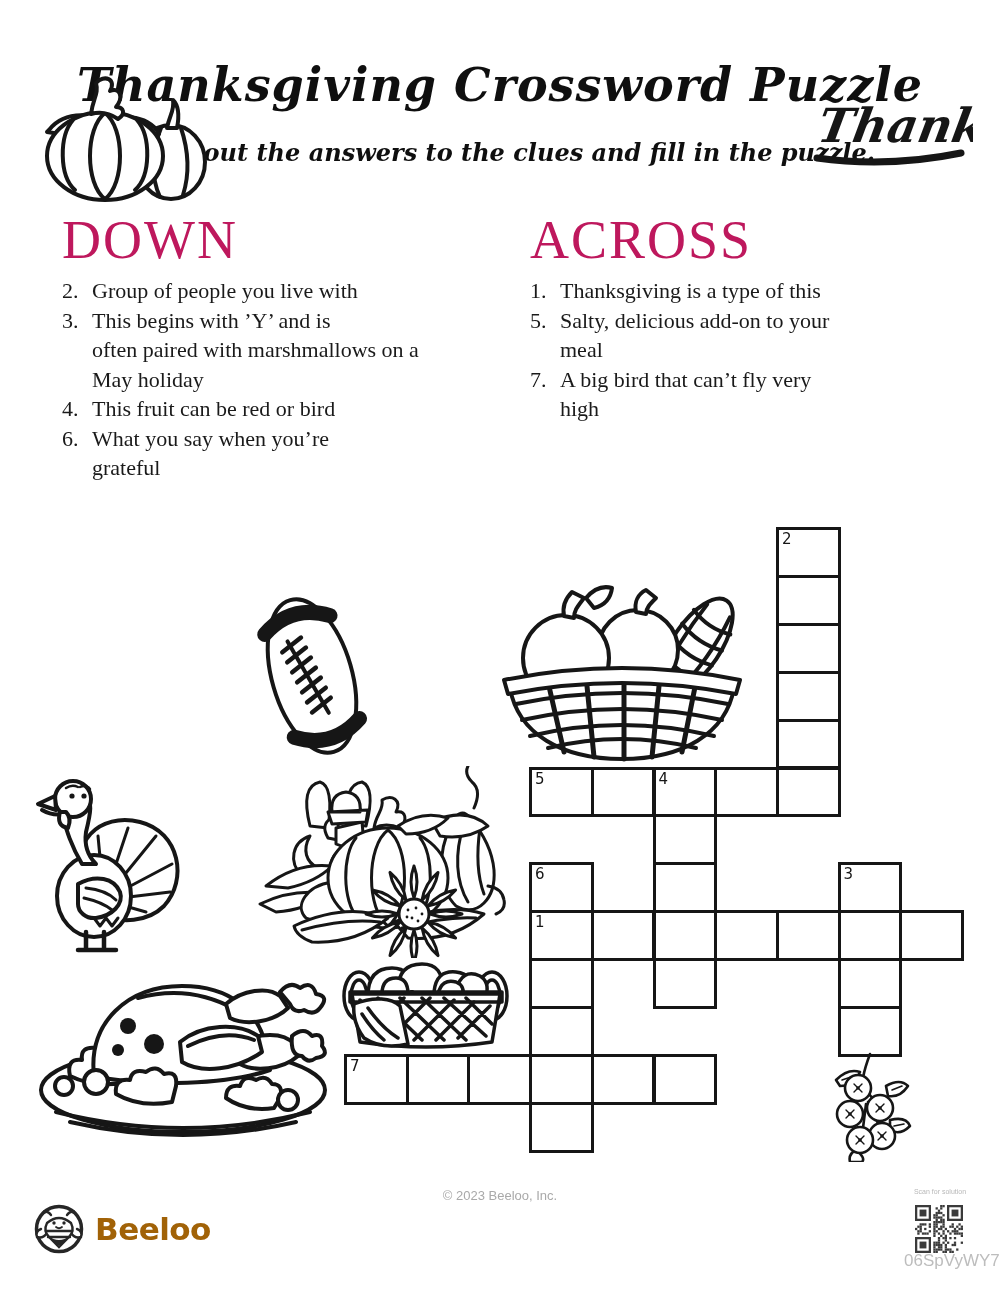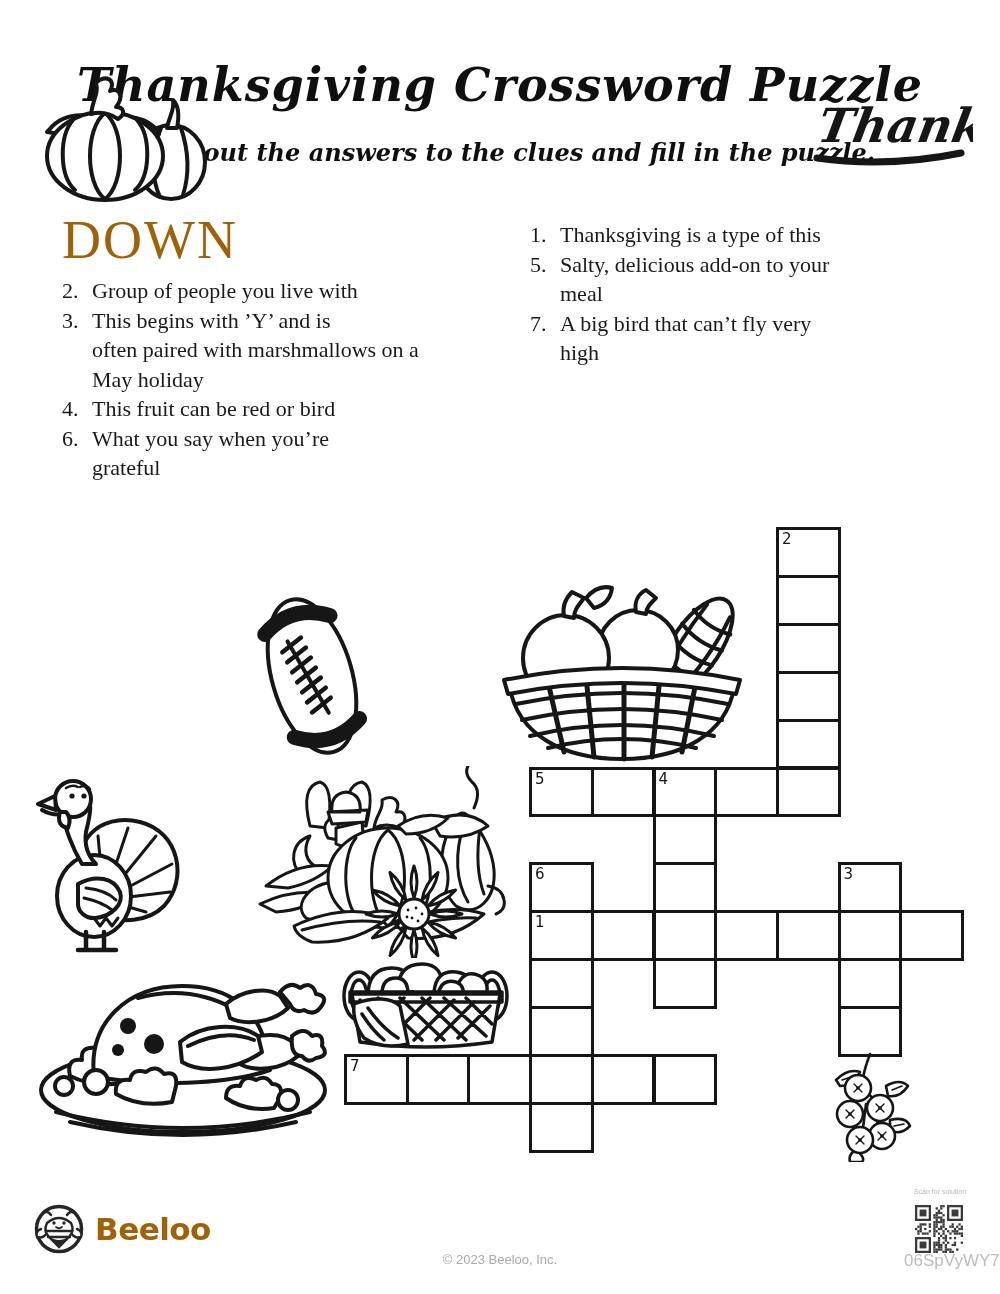--- a/index.html
+++ b/index.html
@@ -13,41 +13,41 @@
     font-size:46px;letter-spacing:1px;color:#0f0f0f;}
   #subtitle{left:0;top:138px;width:1000px;text-align:center;
     font-family:"DejaVu Serif", serif;font-style:italic;font-weight:bold;
     font-size:24px;color:#0f0f0f;}
 
   
   .clue-col{width:440px;}
   #down-col{left:62px;top:212px;}
   #across-col{left:530px;top:212px;}
   .clue-heading{font-family:"Liberation Serif", serif;font-weight:400;
-    font-size:54px;letter-spacing:2px;line-height:56px;color:#a16207;}
+    font-size:54px;letter-spacing:2px;line-height:56px;color:#be185d;}
   .clue-list{margin-top:8px;}
   .clue{display:flex;font-size:22px;line-height:29.5px;color:#1a1a1a;}
   .cnum{flex:0 0 30px;}
   .ctxt{flex:1;white-space:pre-line;}
 
   
   #grid{left:344px;top:527px;width:621px;height:626px;}
   .gcell{position:absolute;box-sizing:border-box;border:3px solid #161616;
     background:#fff;}
   .gnum{position:absolute;left:3px;top:0px;font-family:"DejaVu Sans", sans-serif;
     font-size:15px;color:#161616;line-height:18px;}
 
   svg{display:block;}
   .line{fill:none;stroke:#161616;stroke-linecap:round;stroke-linejoin:round;}
   .fillw{fill:#ffffff;stroke:#161616;stroke-linecap:round;stroke-linejoin:round;}
 
   
   #brand-text{font-family:"DejaVu Sans", sans-serif;font-weight:bold;
     font-size:31px;color:#a16207;letter-spacing:-0.5px;}
-  #copyright{left:0;top:1252px;width:1000px;text-align:center;
+  #copyright{left:0;top:1188px;width:1000px;text-align:center;
     font-family:"Liberation Sans", sans-serif;font-size:13px;color:#a9a9a9;}
   #qr-caption{left:912px;top:1188px;width:56px;text-align:center;
     font-family:"Liberation Sans", sans-serif;font-size:7px;color:#b8b8b8;}
   #qr-code-text{left:904px;top:1251px;width:72px;text-align:right;
     font-family:"Liberation Sans", sans-serif;font-size:17px;color:#bdbdbd;}
   #beeloo-logo{left:33px;top:1203px;display:flex;align-items:center;gap:10px;}
 </style>
 </head>
 <body>
 
@@ -96,20 +96,21 @@
         <span class="ctxt">This fruit can be red or bird</span>
       </div>
       <div class="clue">
         <span class="cnum">6.</span>
         <span class="ctxt">What you say when you’re
  grateful</span>
       </div>
     </div>
 </div>
 <div class="abs clue-col" id="across-col">
+  <div class="clue-heading">ACROSS</div>
   <div class="clue-list">
       <div class="clue">
         <span class="cnum">1.</span>
         <span class="ctxt">Thanksgiving is a type of this</span>
       </div>
       <div class="clue">
         <span class="cnum">5.</span>
         <span class="ctxt">Salty, delicious add-on to your
  meal</span>
       </div>

